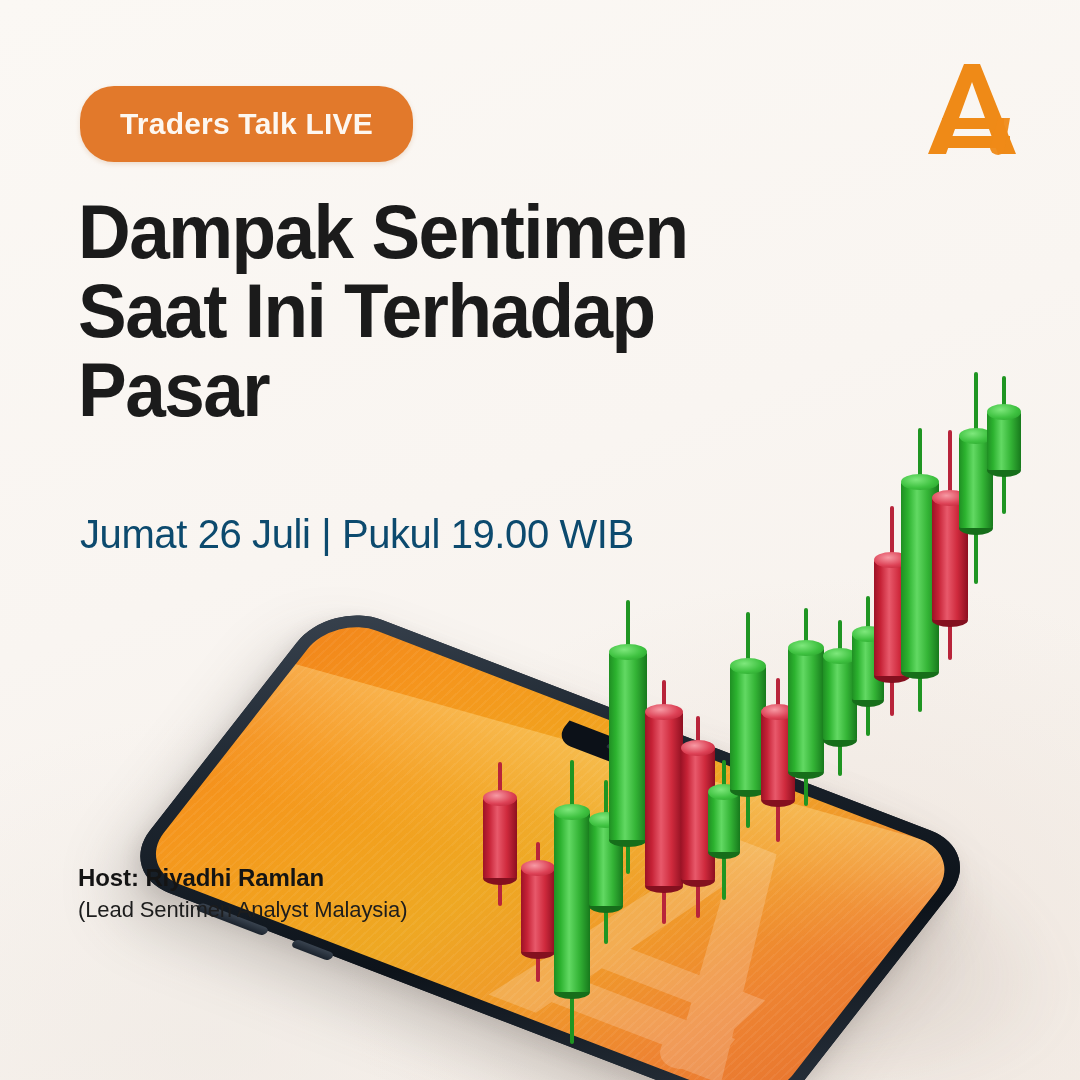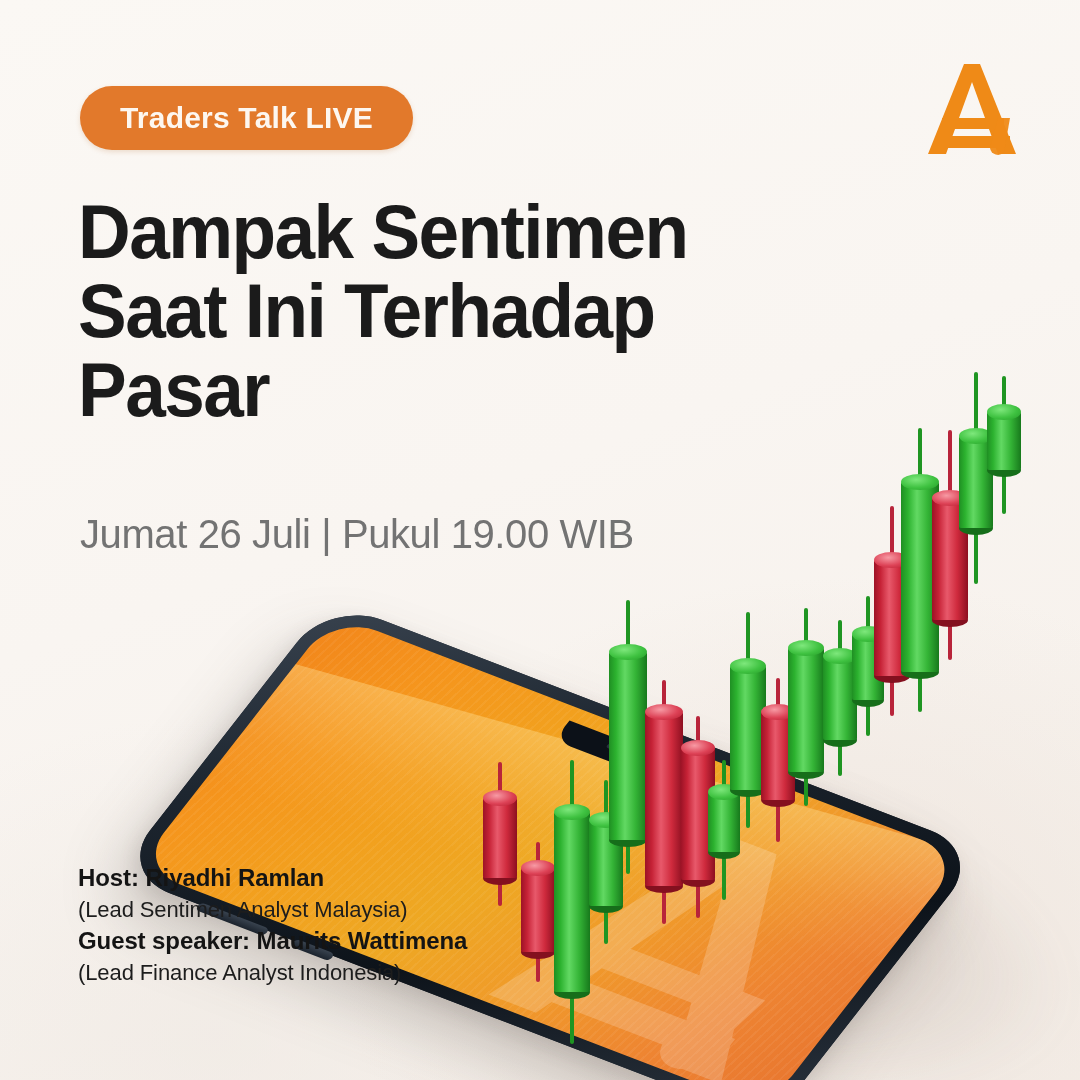--- a/index.html
+++ b/index.html
@@ -24,21 +24,21 @@
       radial-gradient(ellipse 700px 520px at 78% 88%, rgba(236,226,218,0.75) 0%, rgba(250,246,242,0) 72%),
       radial-gradient(ellipse 620px 460px at 20% 96%, rgba(238,232,226,0.6) 0%, rgba(250,246,242,0) 70%),
       linear-gradient(160deg, #fbf8f4 0%, #f9f5f1 45%, #f5efe9 100%);
   }
 
   
   .badge {
     position: absolute;
     left: 80px;
     top: 86px;
-    height: 64px;
+    height: 76px;
     padding: 0 40px;
     border-radius: 34px;
     background: #e2792b;
     color: #fdf7f0;
     display: flex;
     align-items: center;
     justify-content: center;
     font-size: 30px;
     font-weight: bold;
     letter-spacing: 0.2px;
@@ -59,34 +59,34 @@
     white-space: pre-line;
     transform: scaleX(0.96);
     transform-origin: left top;
   }
 
   
   .dateline {
     position: absolute;
     left: 80px;
     top: 512px;
-    color: #737373;
+    color: #0c4a6e;
     font-size: 40px;
     font-weight: normal;
     letter-spacing: -0.4px;
   }
 
   
   .credits {
     position: absolute;
     left: 78px;
     top: 862px;
     z-index: 40;
   }
-  .credit-block { }
+  .credit-block { margin-bottom: 26px; }
   .credit-block:last-child { margin-bottom: 0; }
   .credit-name {
     font-size: 24px;
     font-weight: bold;
     color: #141414;
     letter-spacing: -0.1px;
     line-height: 1.3;
   }
   .credit-role {
     font-size: 22px;
@@ -486,19 +486,15 @@
           <div class="cap"></div>
         </div>
       </div>
     </div>
 
   <div class="credits">
     <div class="credit-block">
       <div class="credit-name">Host: Riyadhi Ramlan</div>
       <div class="credit-role">(Lead Sentimen Analyst Malaysia)</div>
     </div>
-    <div class="credit-block">
-      <div class="credit-name">Guest speaker: Maurits Wattimena</div>
-      <div class="credit-role">(Lead Finance Analyst Indonesia)</div>
-    </div>
   </div>
 
 </div>
 
 </body></html>

